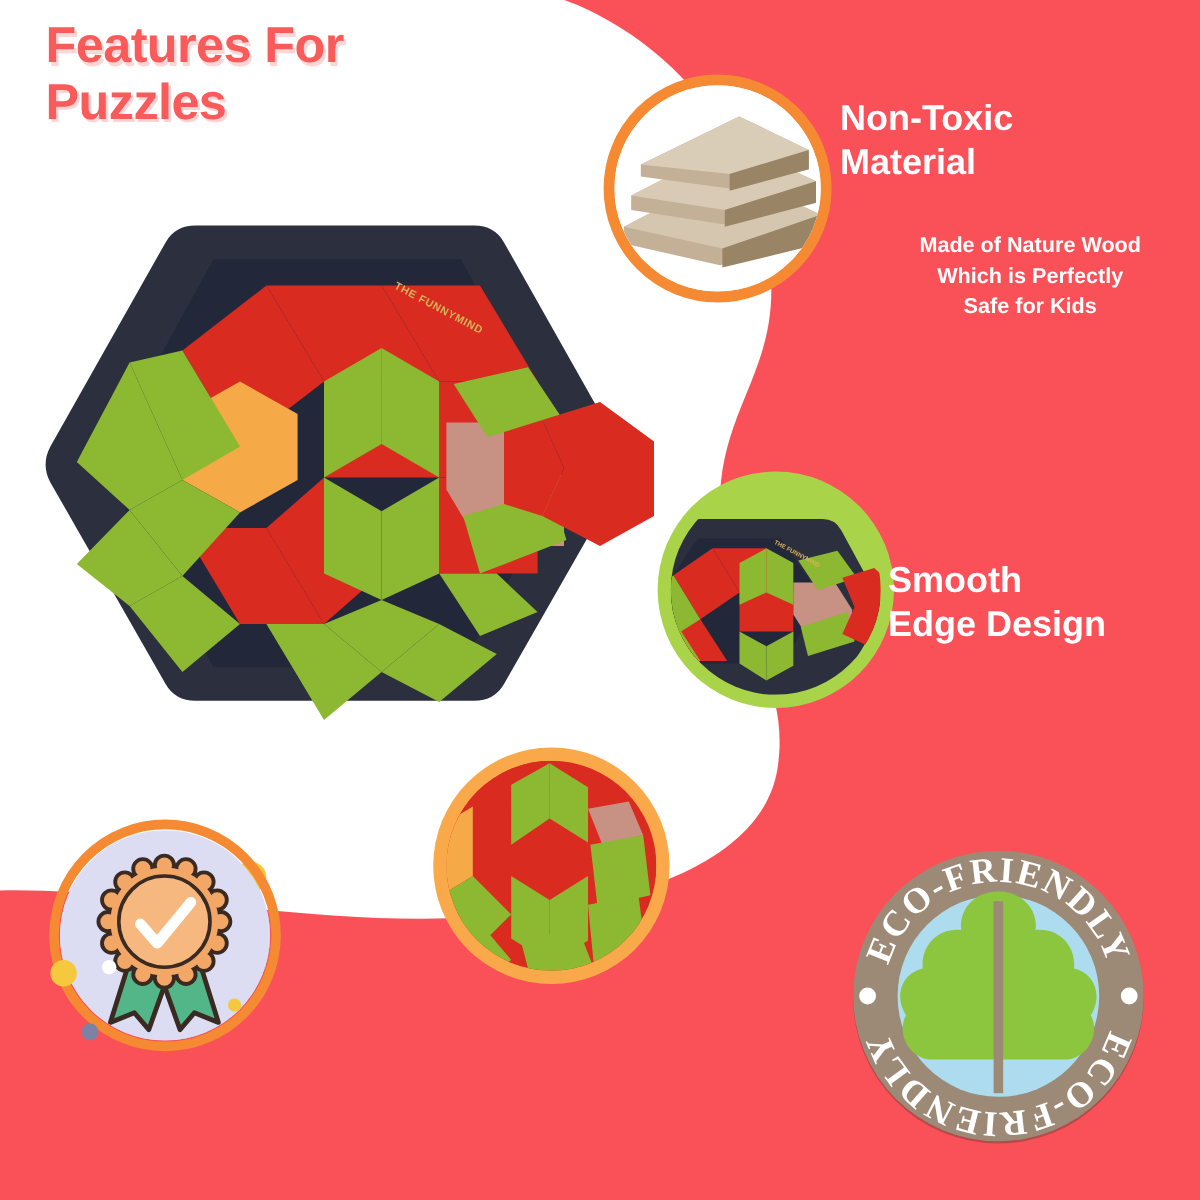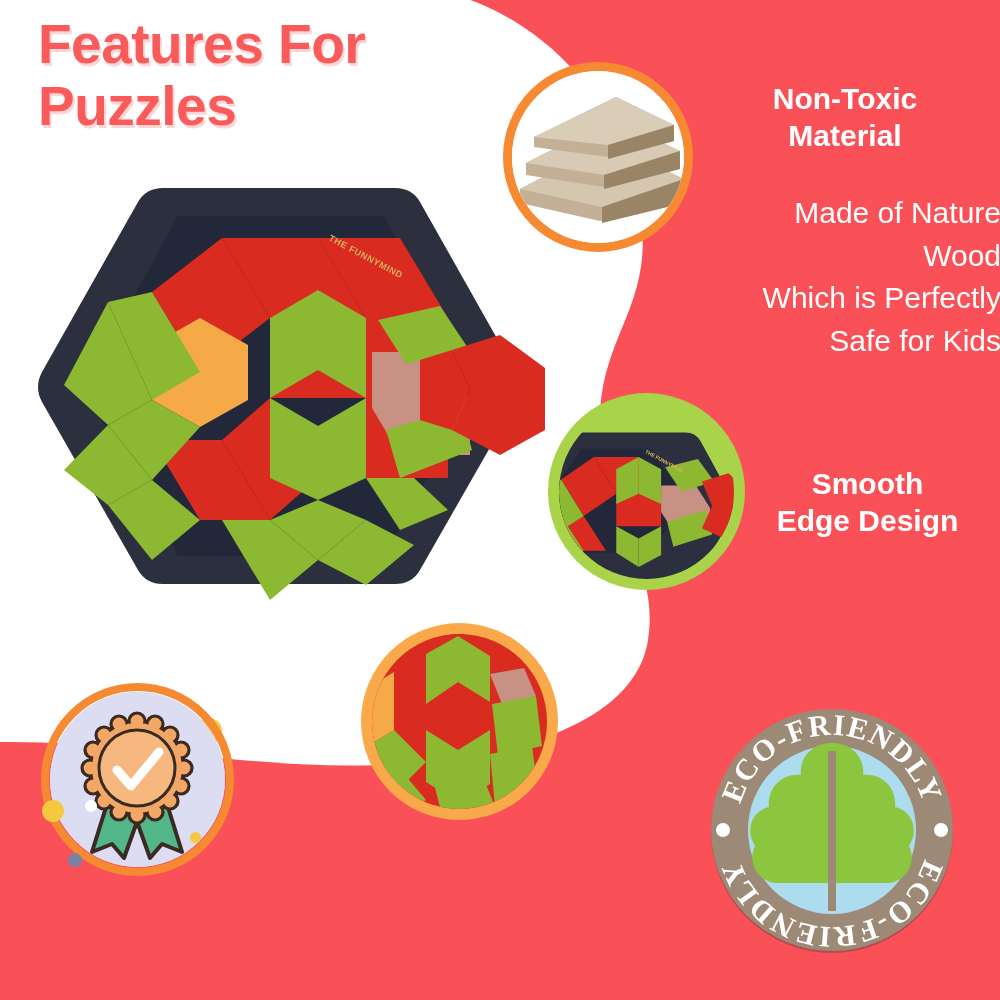--- a/index.html
+++ b/index.html
@@ -10,37 +10,37 @@
     background:#FA5158;
     overflow:hidden;
   }
   #stage{position:relative;width:1000px;height:1000px;overflow:hidden;background:#FA5158;}
   .layer{position:absolute;left:0;top:0;width:1000px;height:1000px;}
   svg.layer{display:block;}
 
   
   #page-title{
     position:absolute;left:38px;top:14px;width:430px;
-    font-size:55px;line-height:1.12;font-weight:700;
+    font-size:42px;line-height:1.12;font-weight:700;
     color:#F95B5B;letter-spacing:-0.5px;
     text-shadow:2px 3px 0 rgba(249,91,91,0.26);
     white-space:pre-line;
   }
 
   
   .feat-head{
     position:absolute;color:#FFFFFF;font-weight:700;
-    line-height:1.24;text-align:center;white-space:pre-line;
+    line-height:1.24;white-space:pre-line;
   }
   .feat-body{
     position:absolute;color:#FFFFFF;font-weight:400;
     line-height:1.42;white-space:pre-line;
   }
   #nontoxic-title{left:700px;top:80px;width:290px;font-size:30px;}
-  #nontoxic-body{left:716px;top:192px;width:285px;font-size:30px;text-align:right;}
+  #nontoxic-body{left:716px;top:192px;width:285px;font-size:18px;text-align:center;font-weight:bold;}
   #smooth-title{left:740px;top:465px;width:255px;font-size:30px;}
   #bright-title{left:330px;top:855px;width:320px;font-size:31px;text-align:center;color:#FFFFFF;font-weight:700;}
   #bis-title{left:0px;top:878px;width:300px;font-size:31px;text-align:center;color:#FFFFFF;font-weight:700;line-height:1.25;white-space:pre-line;}
 
   
   .circle{position:absolute;border-radius:50%;overflow:hidden;}
   .ring{position:absolute;border-radius:50%;box-sizing:border-box;}
 
   #wood-circle{left:512px;top:71px;width:172px;height:172px;background:#fff;}
   #wood-ring{left:503px;top:62px;width:190px;height:190px;border:10px solid #F58A33;}

